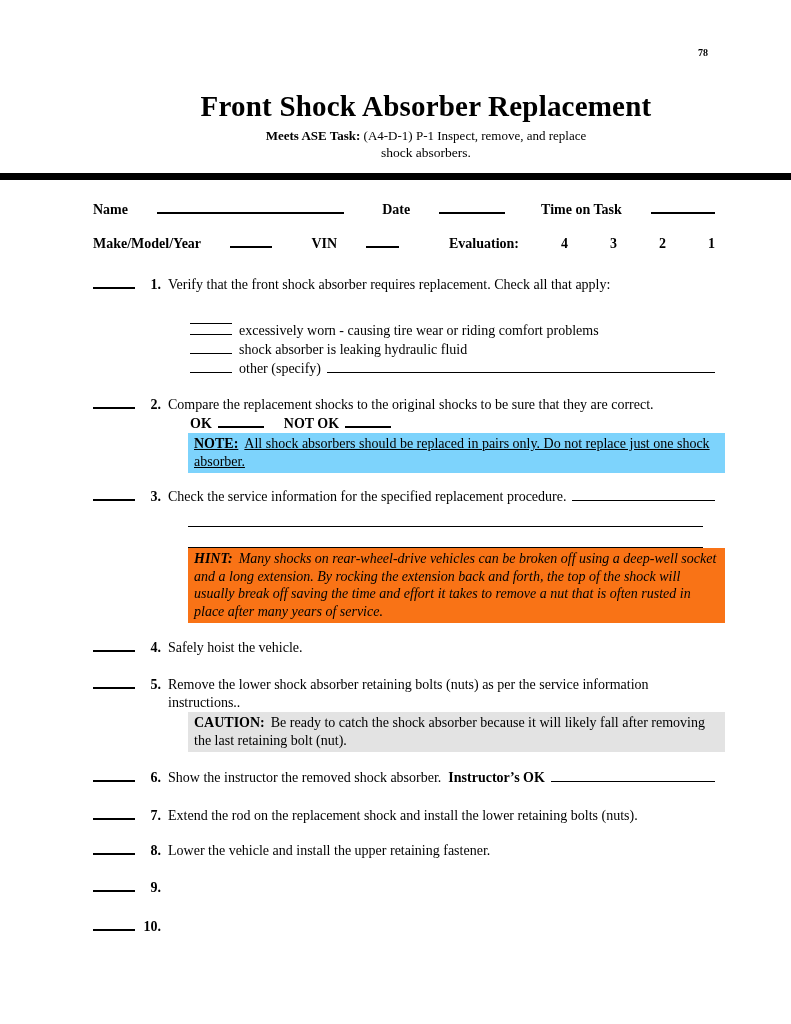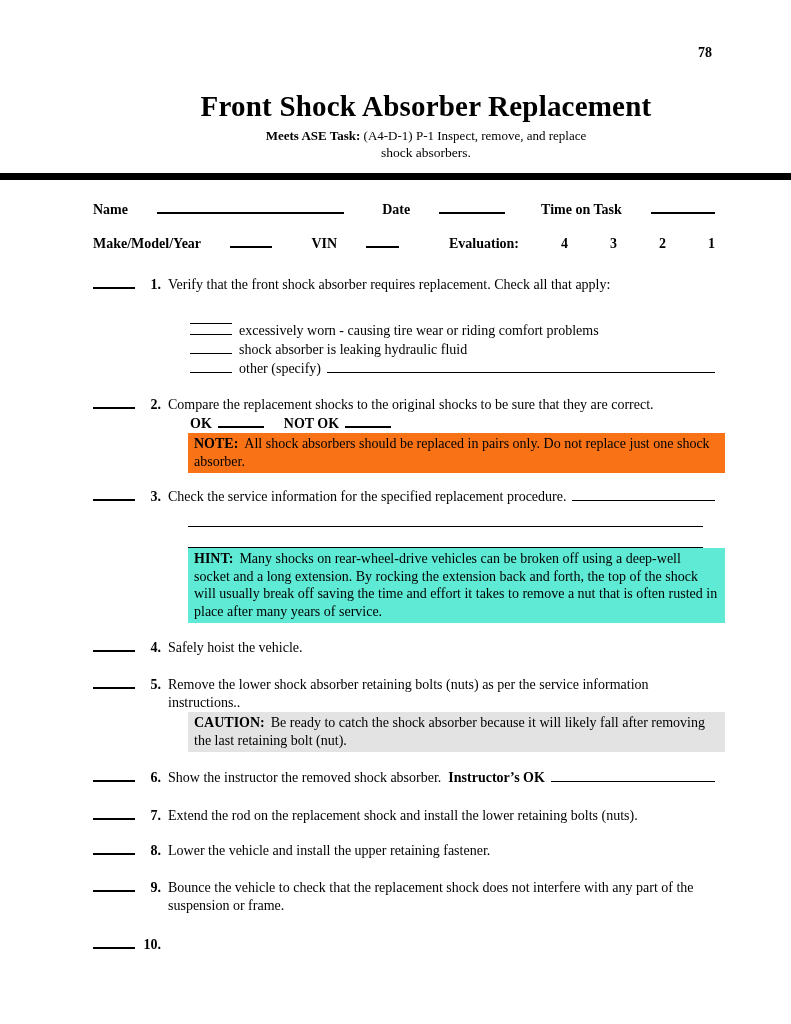--- a/index.html
+++ b/index.html
@@ -9,21 +9,21 @@
     background: #ffffff;
     color: #000000;
     font-family: "Liberation Serif", serif;
     font-size: 14px;
     line-height: 18px;
   }
   .page { position: relative; width: 791px; height: 1024px; overflow: hidden; }
 
   .page-number {
     position: absolute; top: 44px; left: 698px;
-    font-weight: bold; font-size: 14px;
+    font-weight: bold; font-size: 10px;
   }
 
   .header { padding: 90px 32px 0 93px; text-align: center; }
   .title { margin: 0; font-size: 29px; line-height: 32px; font-weight: bold; letter-spacing: 0.2px; }
   .subtitle { font-size: 13px; line-height: 17px; margin-top: 5px; }
   .subtitle2 { font-size: 13.5px; line-height: 17px; }
 
   .divider { margin-top: 12px; height: 7px; background: #000; width: 791px; }
 
   .content { margin-left: 93px; width: 622px; }
@@ -162,37 +162,37 @@
       <span class="blank num-blank"></span>
       <span class="num">2.</span>
       <div class="body">
         <div>Compare the replacement shocks to the original shocks to be sure that they are correct.</div>
         <div class="ok-line">
           <span class="b">OK</span>
           <span class="blank ok-blank"></span>
           <span class="b nok">NOT OK</span>
           <span class="blank ok-blank"></span>
         </div>
-        <div class="callout" style="background: #f97316;">
+        <div class="callout" style="background: #7dd3fc; text-decoration: underline;">
           <span class="b lbl">NOTE:</span><span>All shock absorbers should be replaced in pairs only.  Do not replace just one shock absorber.</span>
         </div>
       </div>
     </div>
 
     <div class="item mt-i3">
       <span class="blank num-blank"></span>
       <span class="num">3.</span>
       <div class="body">
         <div class="flexline">
           <span class="txt">Check the service information for the specified replacement procedure.</span>
           <span class="fill-blank"></span>
         </div>
         <div class="write-line"></div>
         <div class="write-line"></div>
-        <div class="callout hint-gap" style="background: #5eead4;">
+        <div class="callout hint-gap" style="background: #f97316; font-style: italic;">
           <span class="b lbl">HINT:</span><span>Many shocks on rear-wheel-drive vehicles can be broken off using a deep-well socket and a long extension.  By rocking the extension back and forth, the top of the shock will usually break off saving the time and effort it takes to remove a nut that is often rusted in place after many years of service.</span>
         </div>
       </div>
     </div>
 
     <div class="item mt-i4">
       <span class="blank num-blank"></span>
       <span class="num">4.</span>
       <div class="body">
         <div>Safely hoist the vehicle.</div>
@@ -234,23 +234,20 @@
       <span class="blank num-blank"></span>
       <span class="num">8.</span>
       <div class="body">
         <div>Lower the vehicle and install the upper retaining fastener.</div>
       </div>
     </div>
 
     <div class="item mt-i9">
       <span class="blank num-blank"></span>
       <span class="num">9.</span>
-      <div class="body">
-        <div>Bounce the vehicle to check that the replacement shock does not interfere with any part of the suspension or frame.</div>
-      </div>
     </div>
 
     <div class="item mt-i10">
       <span class="blank num-blank"></span>
       <span class="num">10.</span>
     </div>
 
   </div>
 </div>
 

